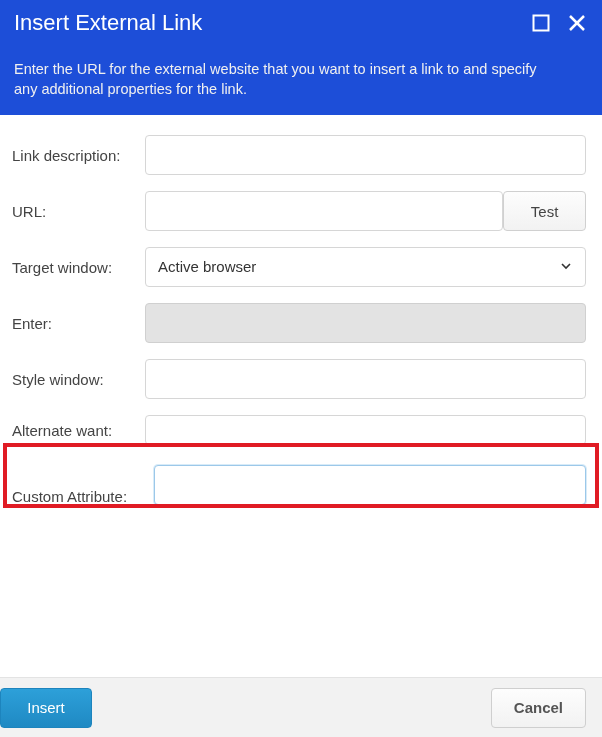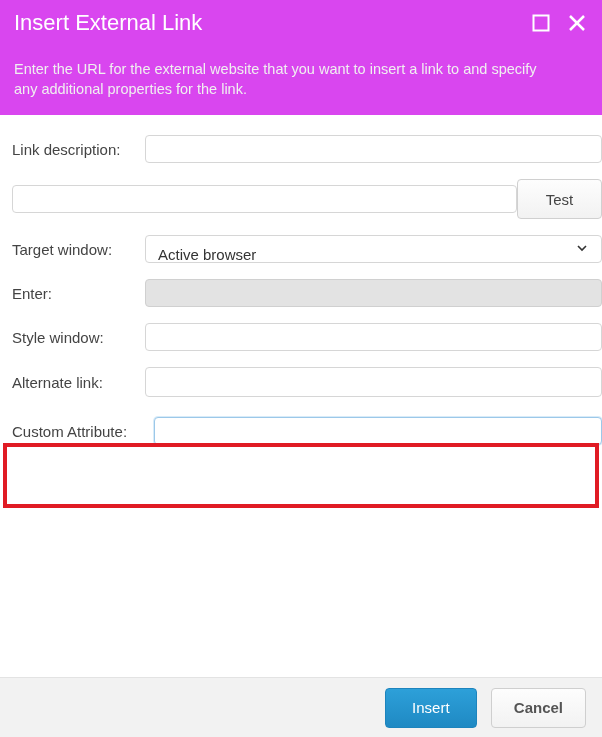--- a/index.html
+++ b/index.html
@@ -9,21 +9,21 @@
       font-family: "Segoe UI", Arial, sans-serif;
     }
     body {
       width: 602px;
       height: 737px;
       background: #ffffff;
       overflow: hidden;
       position: relative;
     }
     .dialog-header {
-      background: #d946ef;
+      background: #1d4ed8;
       color: #ffffff;
       padding: 10px 14px 16px 14px;
       position: relative;
     }
     .dialog-title {
       font-size: 22px;
       font-weight: 400;
       margin-bottom: 6px;
     }
     .dialog-subtitle {
@@ -44,41 +44,41 @@
     .title-action {
       width: 22px;
       height: 22px;
       display: flex;
       align-items: center;
       justify-content: center;
       cursor: pointer;
       color: #fff;
     }
     .form-area {
-      padding: 20px 0 0 12px;
+      padding: 20px 16px 0 12px;
     }
     .form-row {
       display: flex;
       align-items: center;
       margin-bottom: 16px;
     }
     .form-label {
       width: 133px;
       font-size: 15px;
       color: #444;
       flex-shrink: 0;
     }
     .form-field {
       flex: 1;
       display: flex;
       align-items: center;
     }
     input.text-input, .select-input {
       width: 100%;
-      height: 28px;
+      height: 40px;
       border: 1px solid #d6d6d6;
       border-radius: 4px;
       padding: 0 12px;
       font-size: 15px;
       background: #fff;
       color: #333;
     }
     input.disabled {
       background: #e3e3e3;
       border-color: #d0d0d0;
@@ -122,20 +122,21 @@
       position: absolute;
       left: 3px;
       width: 596px;
       top: 443px;
       height: 65px;
       border: 4px solid #e01b24;
       pointer-events: none;
     }
     .row-custom-attr {
       margin-top: 20px;
+      align-items: flex-end;
     }
     .row-custom-attr .form-label {
       width: 142px;
     }
     .row-custom-attr input.text-input {
       border-color: #9cc8e9;
       box-shadow: 0 0 0 1px rgba(127,188,233,0.3);
     }
     .alt-text-row input.text-input {
       height: 30px;
@@ -145,21 +146,21 @@
     }
     .footer {
       position: absolute;
       bottom: 0;
       left: 0;
       right: 0;
       height: 60px;
       background: #f2f2f2;
       border-top: 1px solid #e3e3e3;
       display: flex;
-      justify-content: flex-end;
+      justify-content: space-between;
       align-items: center;
       gap: 14px;
       padding-right: 16px;
     }
     .btn-primary {
       background: #2394cf;
       background: linear-gradient(#2da0d9, #1f89c3);
       border: 1px solid #1d84bd;
       color: #fff;
       min-width: 92px;
@@ -196,20 +197,21 @@
 <div class="form-area">
 
   <div class="form-row">
     <div class="form-label">Link description:</div>
     <div class="form-field">
       <input type="text" class="text-input" value="" style="">
     </div>
   </div>
 
   <div class="form-row">
+    <div class="form-label">URL:</div>
     <div class="form-field">
       <input type="text" class="text-input" value="" style="">
       <button class="btn btn-test">Test</button>
     </div>
   </div>
 
   <div class="form-row">
     <div class="form-label">Target window:</div>
     <div class="form-field">
       <div class="select-wrapper">
@@ -231,21 +233,21 @@
   </div>
 
   <div class="form-row">
     <div class="form-label">Style window:</div>
     <div class="form-field">
       <input type="text" class="text-input" value="" style="">
     </div>
   </div>
 
   <div class="form-row alt-text-row">
-    <div class="form-label">Alternate link:</div>
+    <div class="form-label">Alternate want:</div>
     <div class="form-field">
       <input type="text" class="text-input" value="" style="">
     </div>
   </div>
 
   <div class="form-row row-custom-attr">
     <div class="form-label">Custom Attribute:</div>
     <div class="form-field">
       <input type="text" class="text-input" value="" style="">
     </div>

